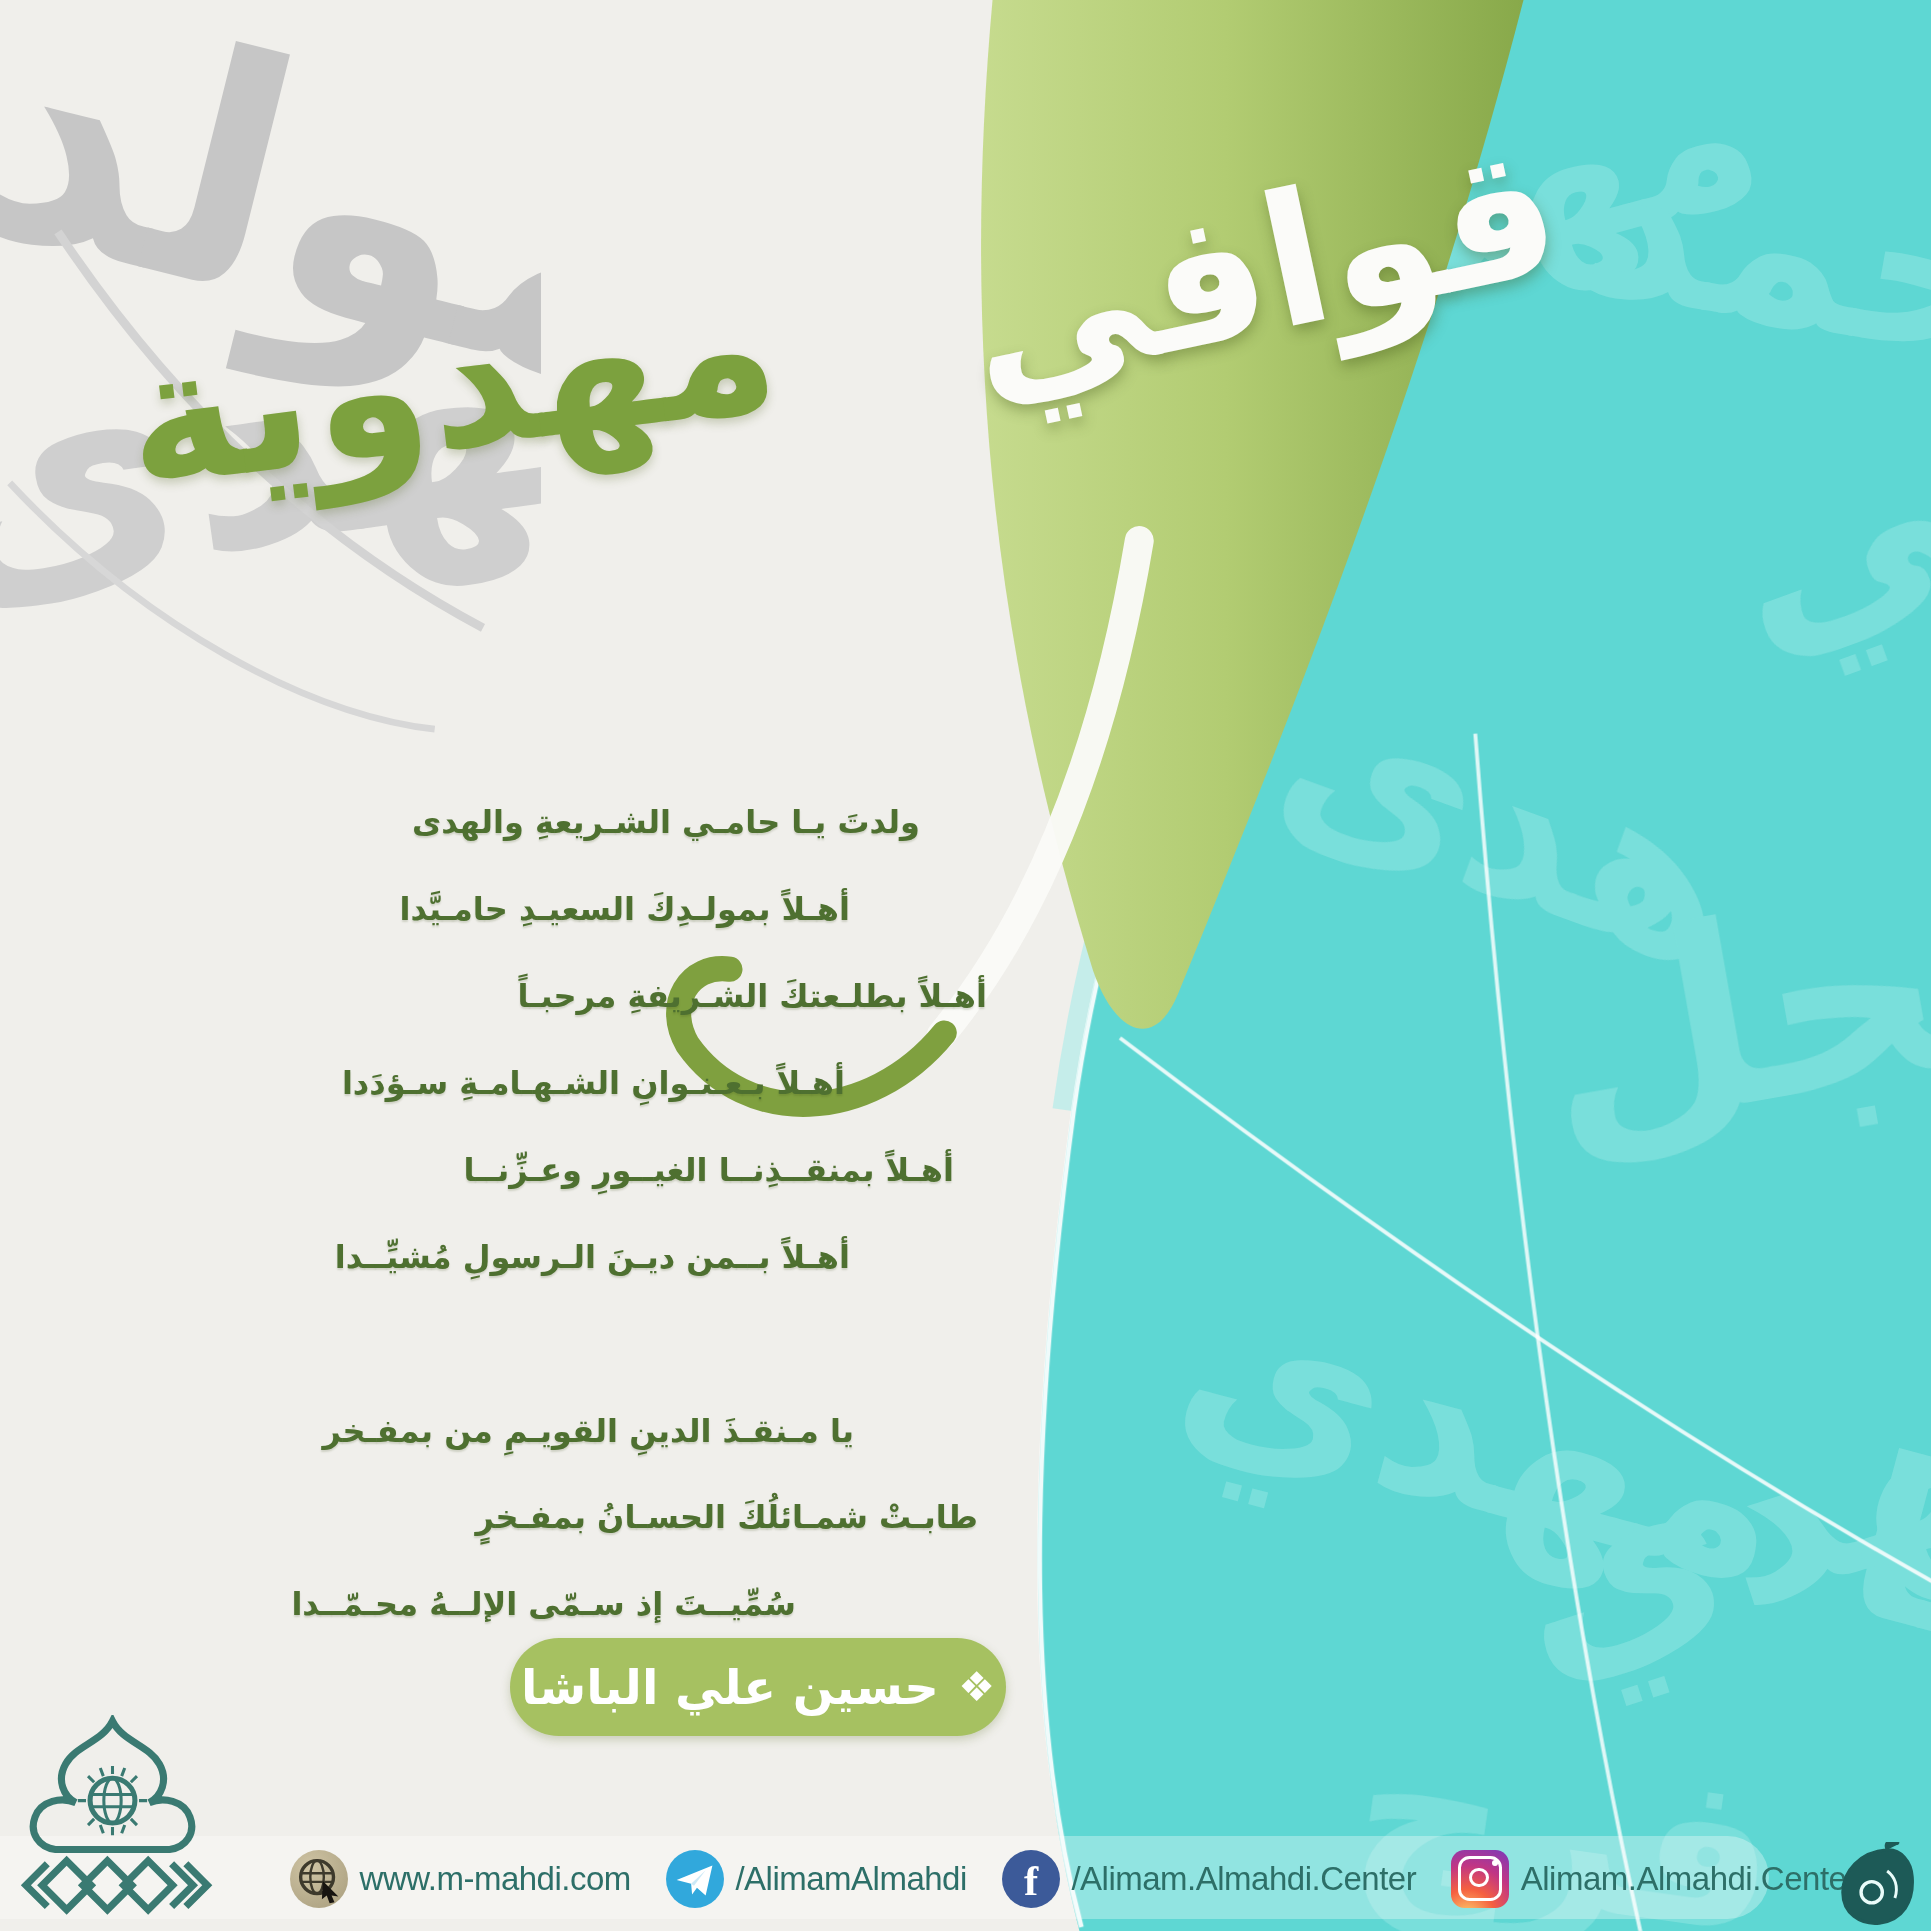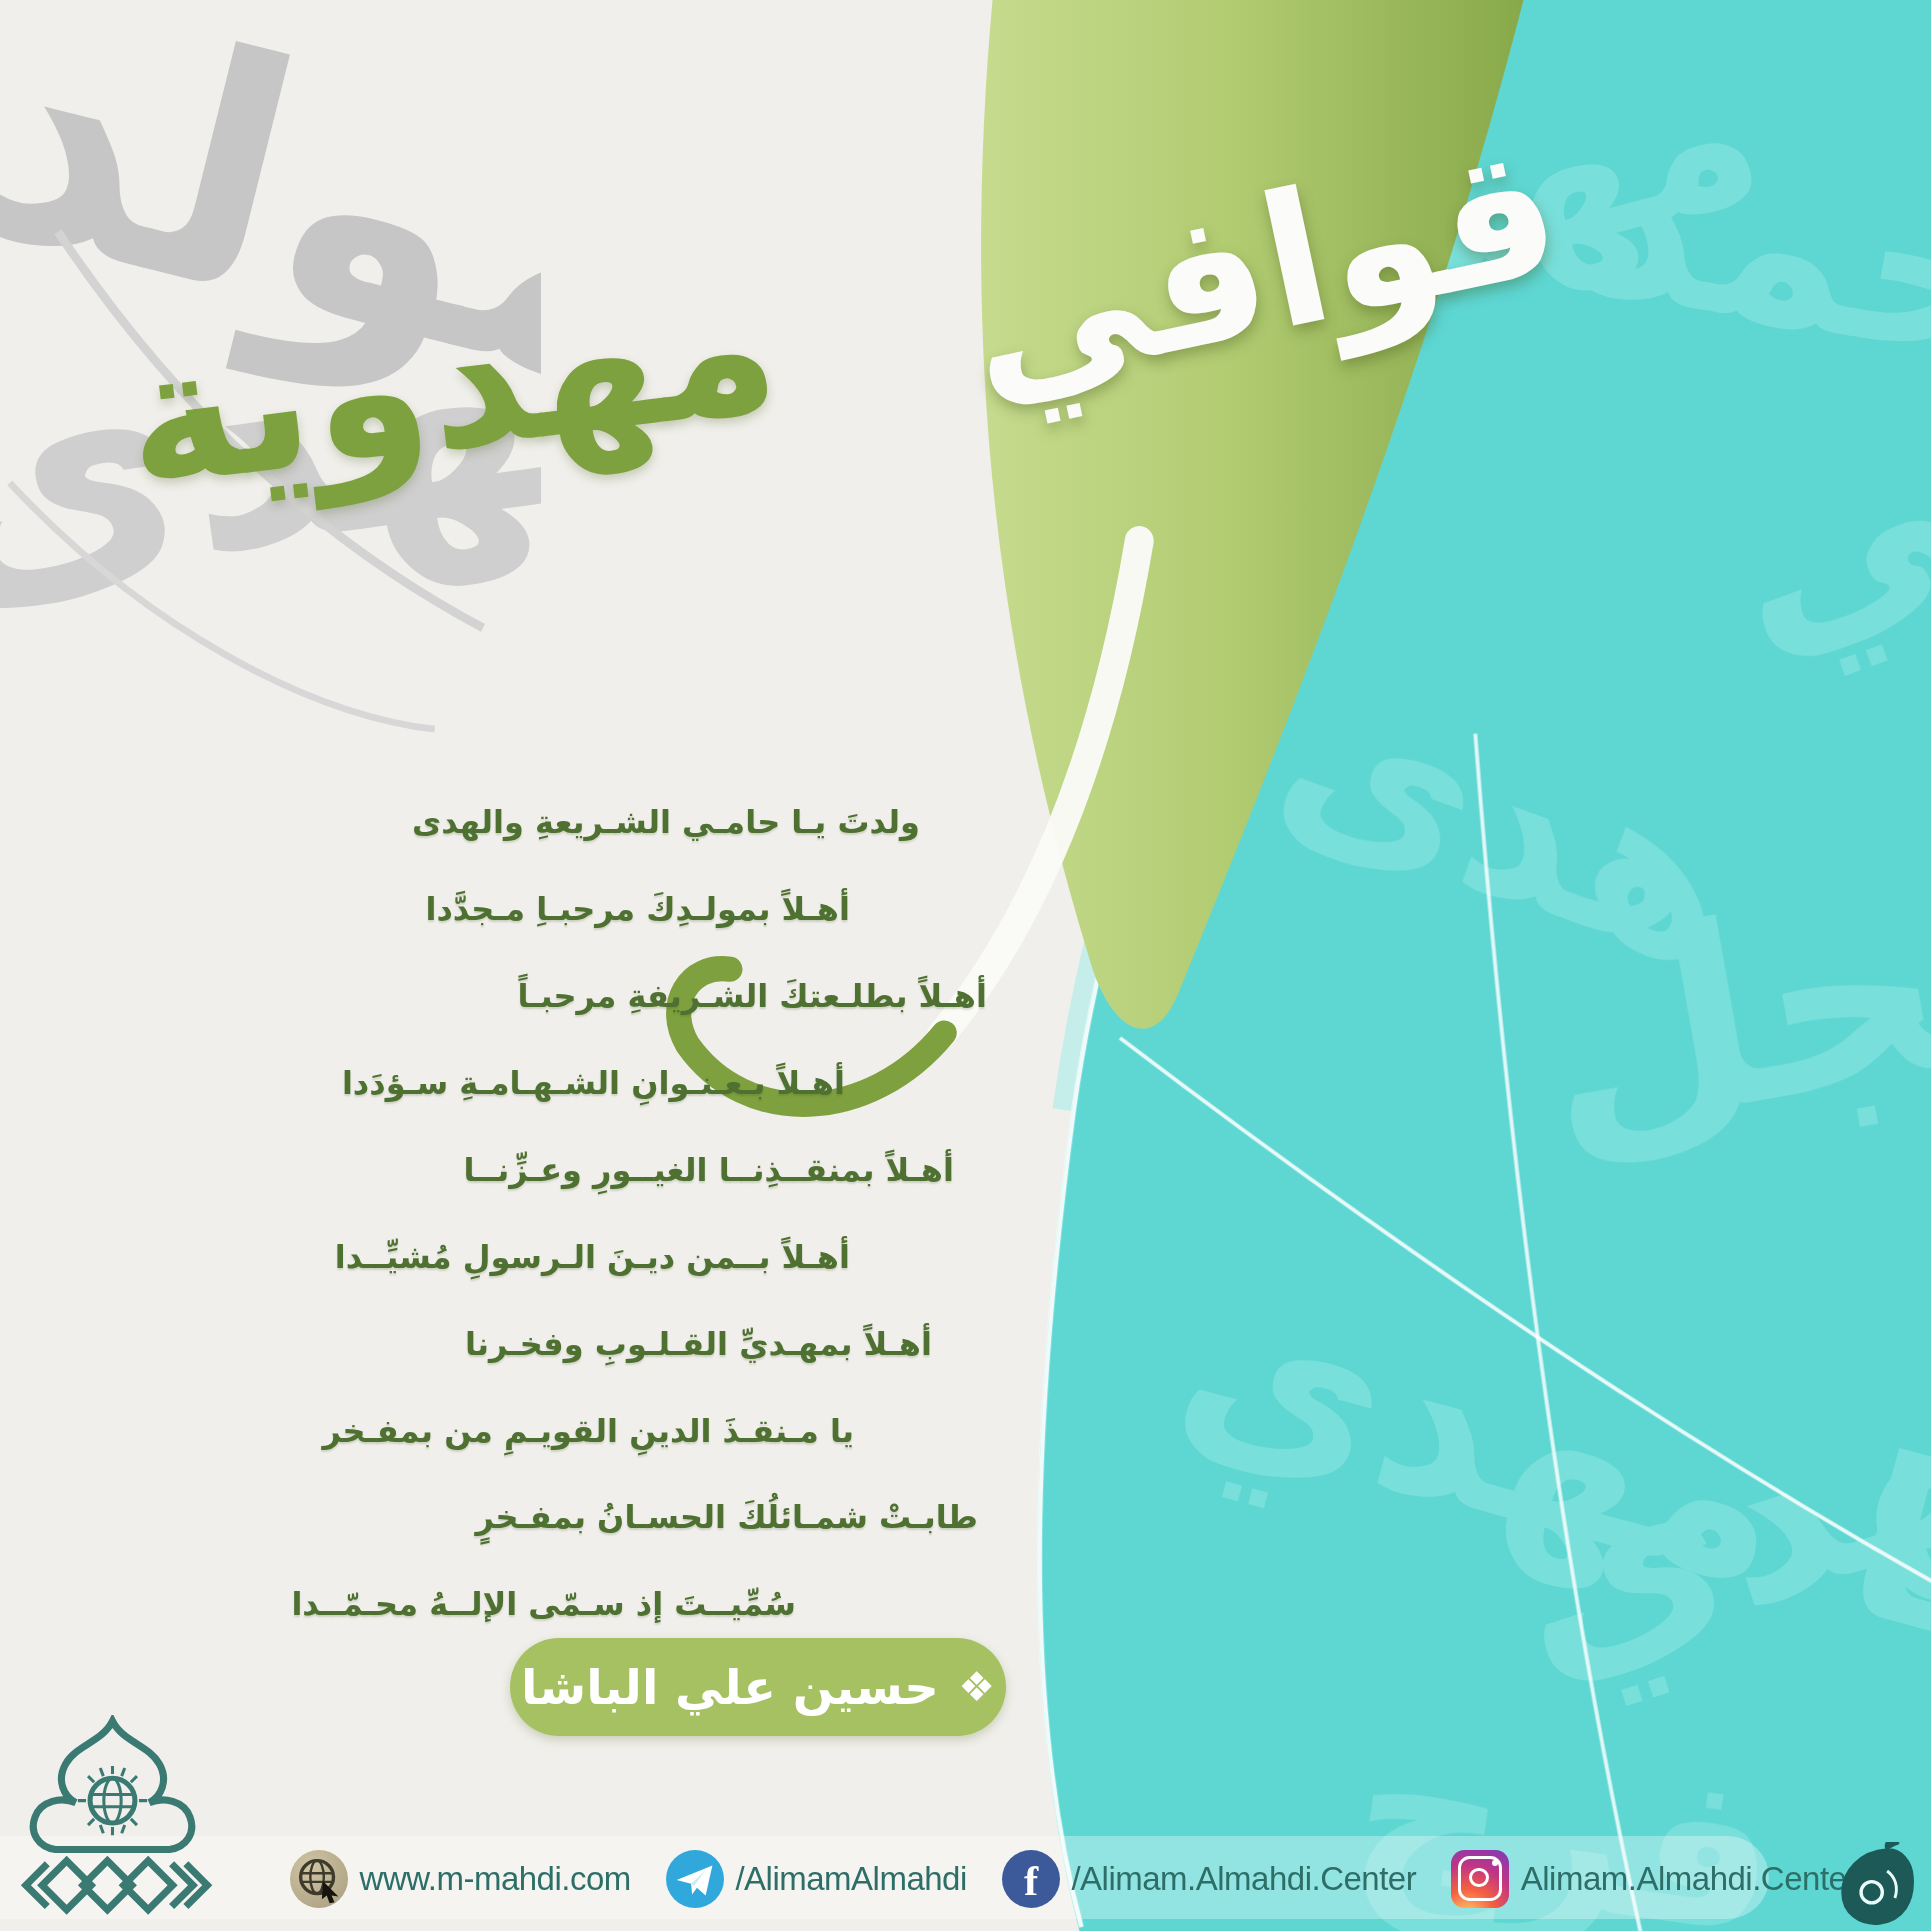--- a/index.html
+++ b/index.html
@@ -93,26 +93,25 @@
     </defs>
     <path d="M1028,0 C998,330 1022,650 1132,1005 C1155,1072 1196,1088 1220,1030 C1330,760 1475,400 1578,0 Z" fill="url(#pgrad)"></path>
     <path d="M1180,560 C1150,740 1092,930 975,1072" stroke="#fafaf7" stroke-width="30" stroke-linecap="round" fill="none" opacity="0.97"></path>
     <path d="M978,1070 C900,1165 772,1168 712,1082 C688,1040 714,998 756,1004" stroke="#7fa03f" stroke-width="26" stroke-linecap="round" fill="none"></path>
   </svg>
 
   <div id="title-green" class="title-word">مهدوية</div>
   <div id="title-white" class="title-word">قوافي</div>
 
   <div class="poem-line" style="top:803px;right:1011px;">ولدتَ يـا حامـي الشـريعةِ والهدى</div>
-  <div class="poem-line" style="top:890px;right:1081px;">أهـلاً بمولـدِكَ مرحبـاِ مـجدَّدا</div>
+  <div class="poem-line" style="top:890px;right:1081px;">أهـلاً بمولـدِكَ السعيـدِ حامـيَّدا</div>
   <div class="poem-line" style="top:977px;right:944px;">أهـلاً بطلـعتكَ الشـريفةِ مرحبـاً</div>
   <div class="poem-line" style="top:1064px;right:1086px;">أهـلاً بـعـنـوانِ الشـهـامـةِ سـؤدَدا</div>
   <div class="poem-line" style="top:1151px;right:977px;">أهـلاً بمنقــذِنــا الغيــورِ وعـزِّنــا</div>
   <div class="poem-line" style="top:1238px;right:1081px;">أهـلاً بــمن ديـنَ الـرسولِ مُشيِّــدا</div>
-  <div class="poem-line" style="top:1325px;right:999px;">أهـلاً بمهـديِّ القـلـوبِ وفخـرنا</div>
   <div class="poem-line" style="top:1412px;right:1077px;">يا مـنقـذَ الدينِ القويـمِ من بمفـخر</div>
   <div class="poem-line" style="top:1498px;right:953px;">طابـتْ شمـائلُكَ الحسـانُ بمفـخرٍ</div>
   <div class="poem-line" style="top:1585px;right:1135px;">سُمِّيــتَ إذ سـمّى الإلــهُ محـمّــدا</div>
 
   <div id="author-pill">
     <span class="orn">❖</span>
     <span class="name">حسين علي الباشا</span>
   </div>
 
   <div id="footer-band"></div>

